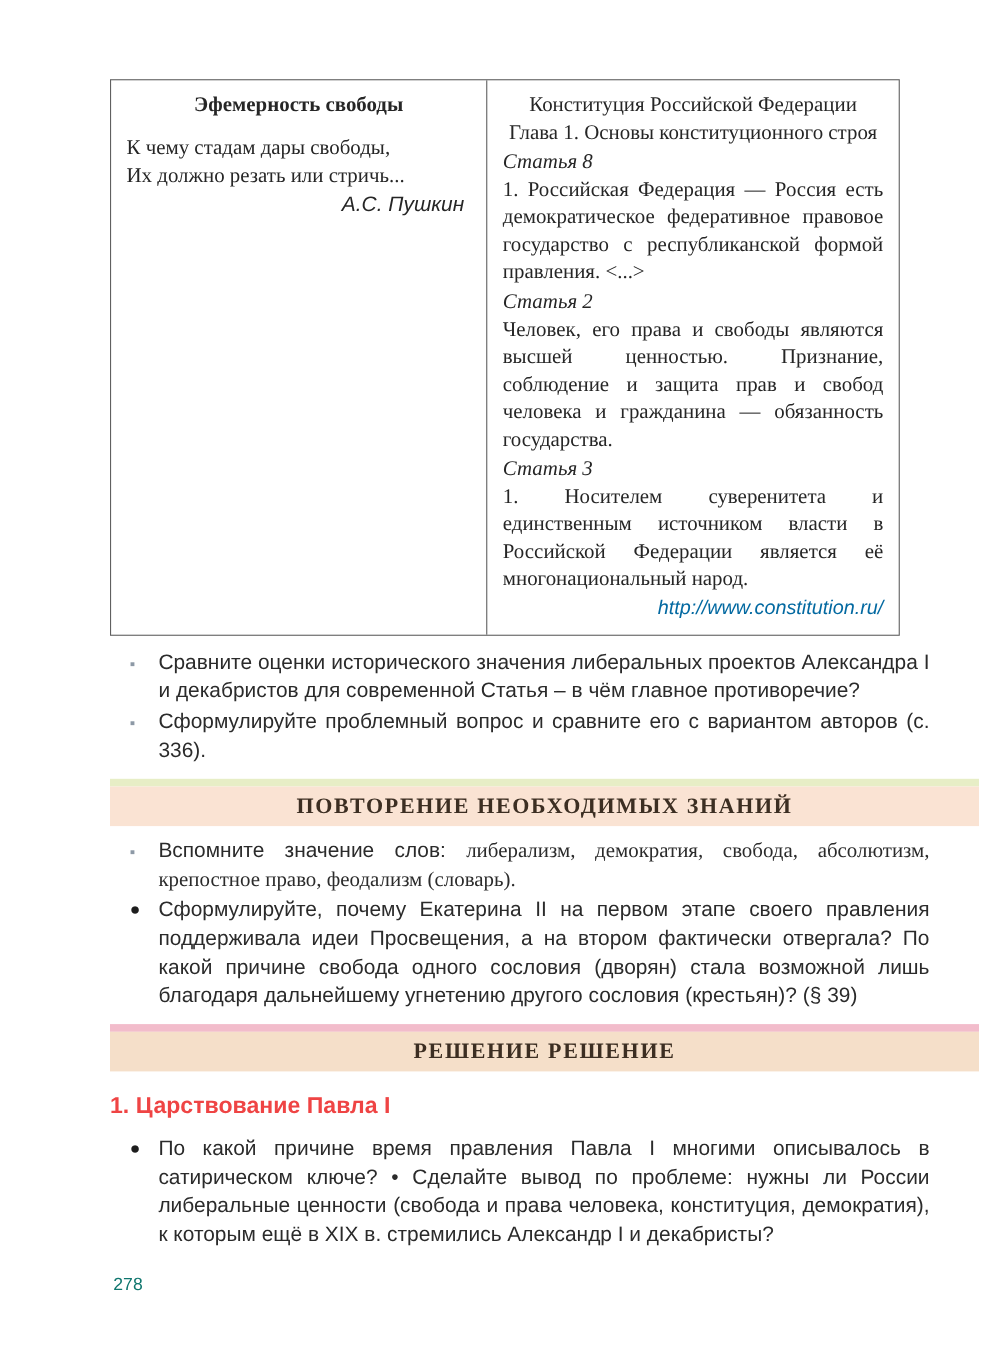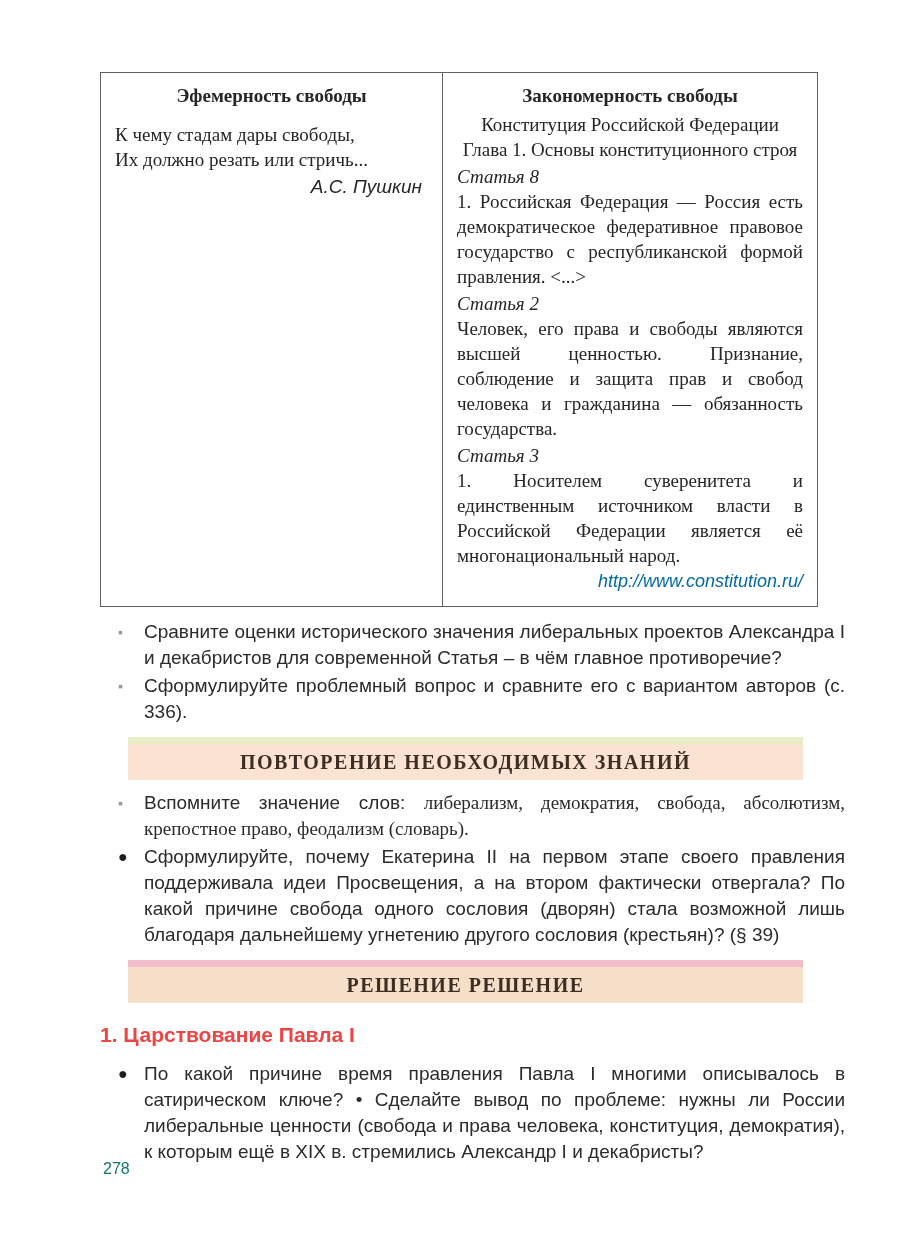--- a/index.html
+++ b/index.html
@@ -94,24 +94,23 @@
     text-align: justify;
   }
   .serif-terms { font-family: "Liberation Serif", "DejaVu Serif", serif; }
 
   .intro-list   { margin-top: 12px; }
   .repeat-list  { margin-top: 10px; }
   .problem-list { margin-top: 14px; }
 
   
   .banner {
-    width: 675px;
+    width: 790px;
     margin-top: 12px;
     box-sizing: border-box;
-    margin-left: 28px;
   }
   .banner .stripe { height: 7px; }
   .banner .body {
     height: 36px;
     display: flex;
     align-items: center;
     justify-content: center;
     font-family: "Liberation Serif", "DejaVu Serif", serif;
     font-weight: bold;
     font-size: 20px;
@@ -149,21 +148,20 @@
   <div class="doc-table">
     <div class="doc-col left">
       <div class="col-header">Эфемерность свободы</div>
       <div class="poem">
         <div class="poem-line">К чему стадам дары свободы,</div>
         <div class="poem-line">Их должно резать или стричь...</div>
         <div class="poem-author">А.С. Пушкин</div>
       </div>
     </div>
     <div class="doc-col right">
-      <div class="col-header">Закономерность свободы</div>
       <div class="centered">Конституция Российской Федерации</div>
       <div class="centered">Глава 1. Основы конституционного строя</div>
       <div class="article-label">Статья 8</div>
       <p class="article-text">1. Российская Федерация — Россия есть демократическое федеративное правовое государство с республиканской формой правления. &lt;...&gt;</p>
       <div class="article-label">Статья 2</div>
       <p class="article-text">Человек, его права и свободы являются высшей ценностью. Признание, соблюдение и защита прав и свобод человека и гражданина — обязанность государства.</p>
       <div class="article-label">Статья 3</div>
       <p class="article-text">1. Носителем суверенитета и единственным источником власти в Российской Федерации является её многонациональный народ.</p>
       <div class="source-link">http://www.constitution.ru/</div>
     </div>

